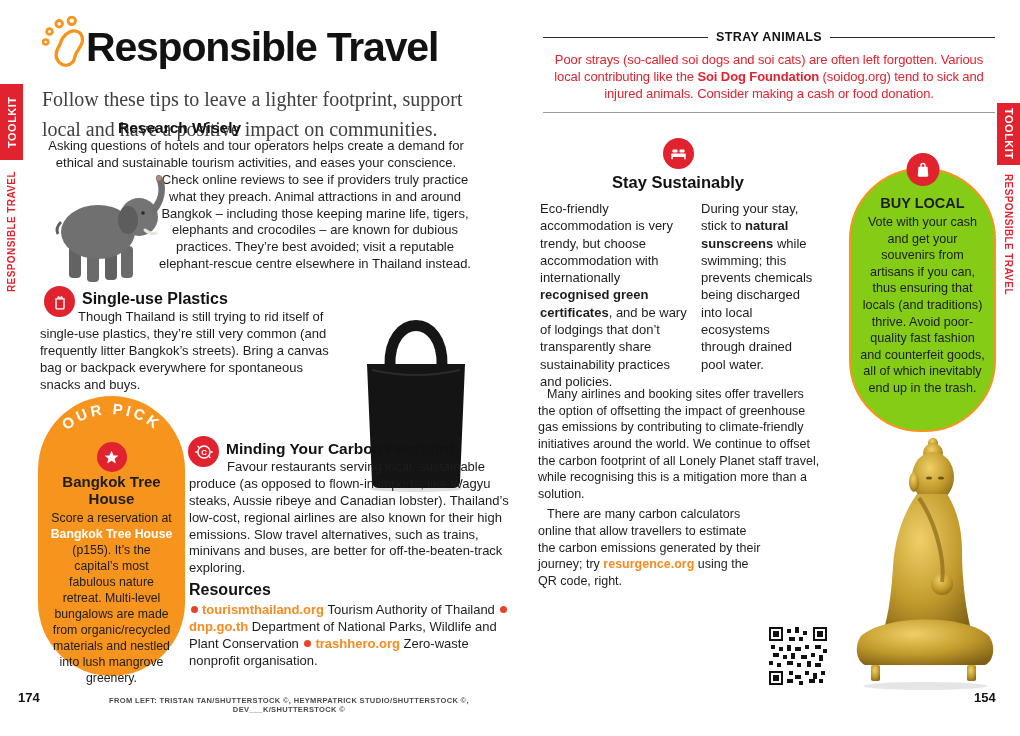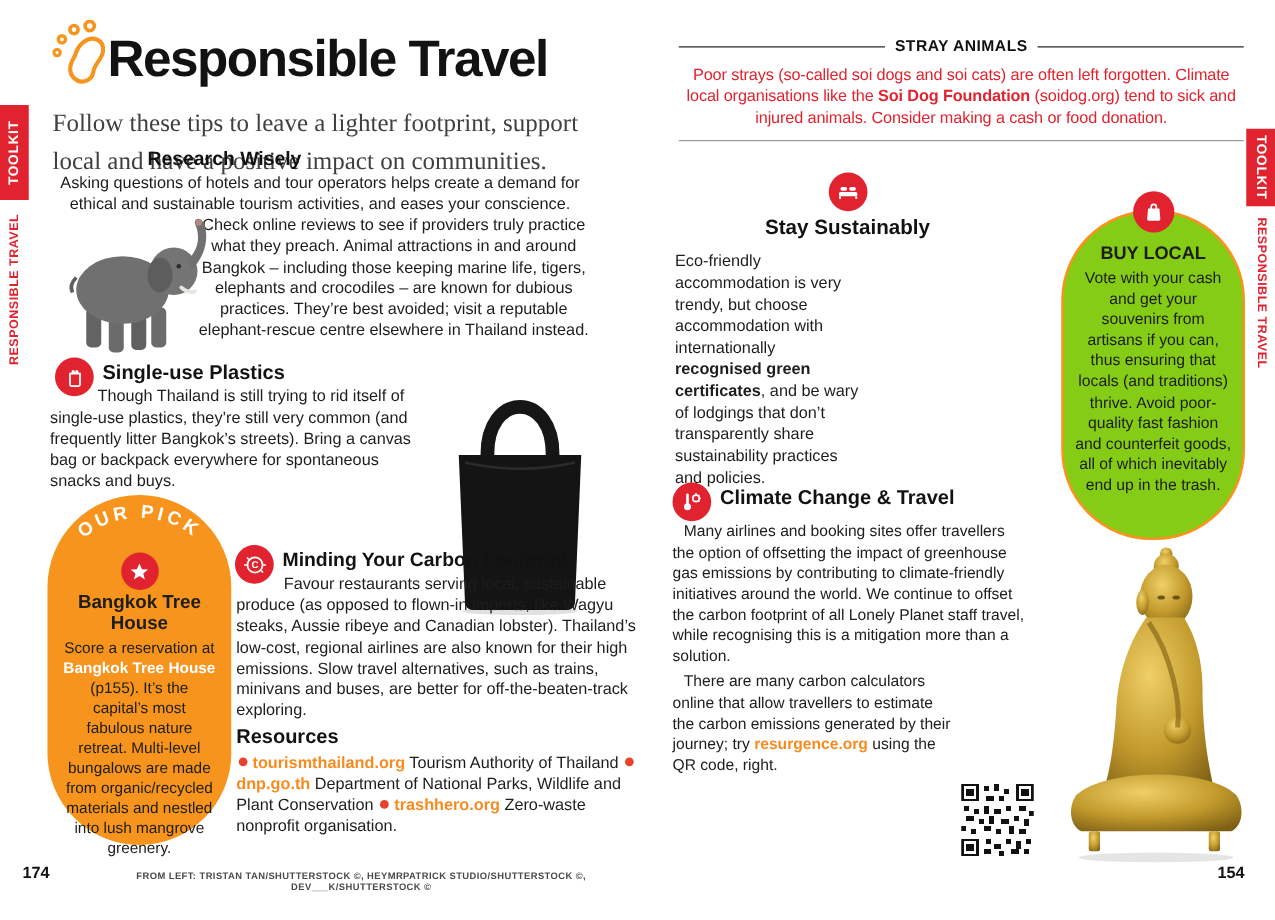--- a/index.html
+++ b/index.html
@@ -185,65 +185,57 @@
     <span>RESPONSIBLE TRAVEL</span>
   </div>
 
   <div class="abs stray">
     <div class="stray-head-row">
       <div class="rule"></div>
       <span class="stray-head">STRAY ANIMALS</span>
       <div class="rule"></div>
     </div>
     <div class="stray-body">
-      <span>Poor strays (so-called soi dogs and soi cats) are often left forgotten. Climate local organisations like the </span><b>Soi Dog Foundation</b><span> (soidog.org) tend to sick and injured animals. Consider making a cash or food donation.</span>
+      <span>Poor strays (so-called soi dogs and soi cats) are often left forgotten. Various local contributing like the </span><b>Soi Dog Foundation</b><span> (soidog.org) tend to sick and injured animals. Consider making a cash or food donation.</span>
     </div>
     <div class="stray-rule-bottom"></div>
   </div>
 
   <div class="abs sustain">
     <div class="icon-circle" style="margin:0 auto;">
       <svg width="21" height="21" viewBox="0 0 24 24" fill="none">
         <rect x="5" y="7.5" width="6" height="3.4" rx="1.5" fill="#fff"></rect>
         <rect x="13" y="7.5" width="6" height="3.4" rx="1.5" fill="#fff"></rect>
         <rect x="3.6" y="12" width="16.8" height="4" rx="1.4" fill="#fff"></rect>
         <path d="M4.6 16 v2.6 M19.4 16 v2.6" stroke="#fff" stroke-width="1.8"></path>
       </svg>
     </div>
     <div class="h-sec" style="font-size:16.5px;margin-top:4px;">Stay Sustainably</div>
     <div class="cols">
       <div class="col1 col-txt">
         <span>Eco-friendly accommodation is very trendy, but choose accommodation with internationally </span><b>recognised green certificates</b><span>, and be wary of lodgings that don’t transparently share sustainability practices and policies.</span>
       </div>
+      <div class="col2 col-txt">
+        <span>During your stay, stick to </span><b>natural sunscreens</b><span> while swimming; this prevents chemicals being discharged into local ecosystems through drained pool water.</span>
+      </div>
     </div>
   </div>
 
   <div class="abs buylocal">
     <div class="bl-icon">
       <svg width="19" height="19" viewBox="0 0 24 24" fill="none">
         <path d="M6.3 8.6 h11.4 l1 10.6 a1.7 1.7 0 0 1 -1.7 1.8 h-10 a1.7 1.7 0 0 1 -1.7 -1.8 Z" fill="#fff"></path>
         <path d="M9.4 9 V7 a2.6 2.6 0 0 1 5.2 0 v2" stroke="#fff" stroke-width="1.7"></path>
       </svg>
     </div>
     <div class="bl-head">BUY LOCAL</div>
     <div class="bl-body">Vote with your cash and get your souvenirs from artisans if you can, thus ensuring that locals (and traditions) thrive. Avoid poor-quality fast fashion and counterfeit goods, all of which inevitably end up in the trash.</div>
   </div>
 
   <div class="abs climate">
-    <div class="climate-head-row">
-      <div class="icon-circle">
-        <svg width="21" height="21" viewBox="0 0 24 24" fill="none">
-          <path d="M8 5.5 v8.5" stroke="#fff" stroke-width="2.4" stroke-linecap="round"></path>
-          <circle cx="8" cy="16.5" r="3.2" fill="#fff"></circle>
-          <circle cx="15.8" cy="8.8" r="3" stroke="#fff" stroke-width="1.5"></circle>
-          <path d="M15.8 3.8 v1.4 M20.2 8.8 h-1.4 M18.9 5.7 l-1 1 M18.9 11.9 l-1 -1" stroke="#fff" stroke-width="1.3"></path>
-        </svg>
-      </div>
-      <div class="h-sec" style="font-size:16px;padding-top:4px;">Climate Change &amp; Travel</div>
-    </div>
     <p class="indent8">Many airlines and booking sites offer travellers the option of offsetting the impact of greenhouse gas emissions by contributing to climate-friendly initiatives around the world. We continue to offset the carbon footprint of all Lonely Planet staff travel, while recognising this is a mitigation more than a solution.</p>
     <p class="indent8 p3">
       <span>There are many carbon calculators online that allow travellers to estimate the carbon emissions generated by their journey; try </span><span class="res-link">resurgence.org</span><span> using the QR code, right.</span>
     </p>
   </div>
 
   <div class="abs" style="left:769px;top:627px;">
     <svg width="58" height="58" viewBox="0 0 29 29" shape-rendering="crispEdges">
       <rect width="29" height="29" fill="#fff"></rect>
       <g fill="#111">

